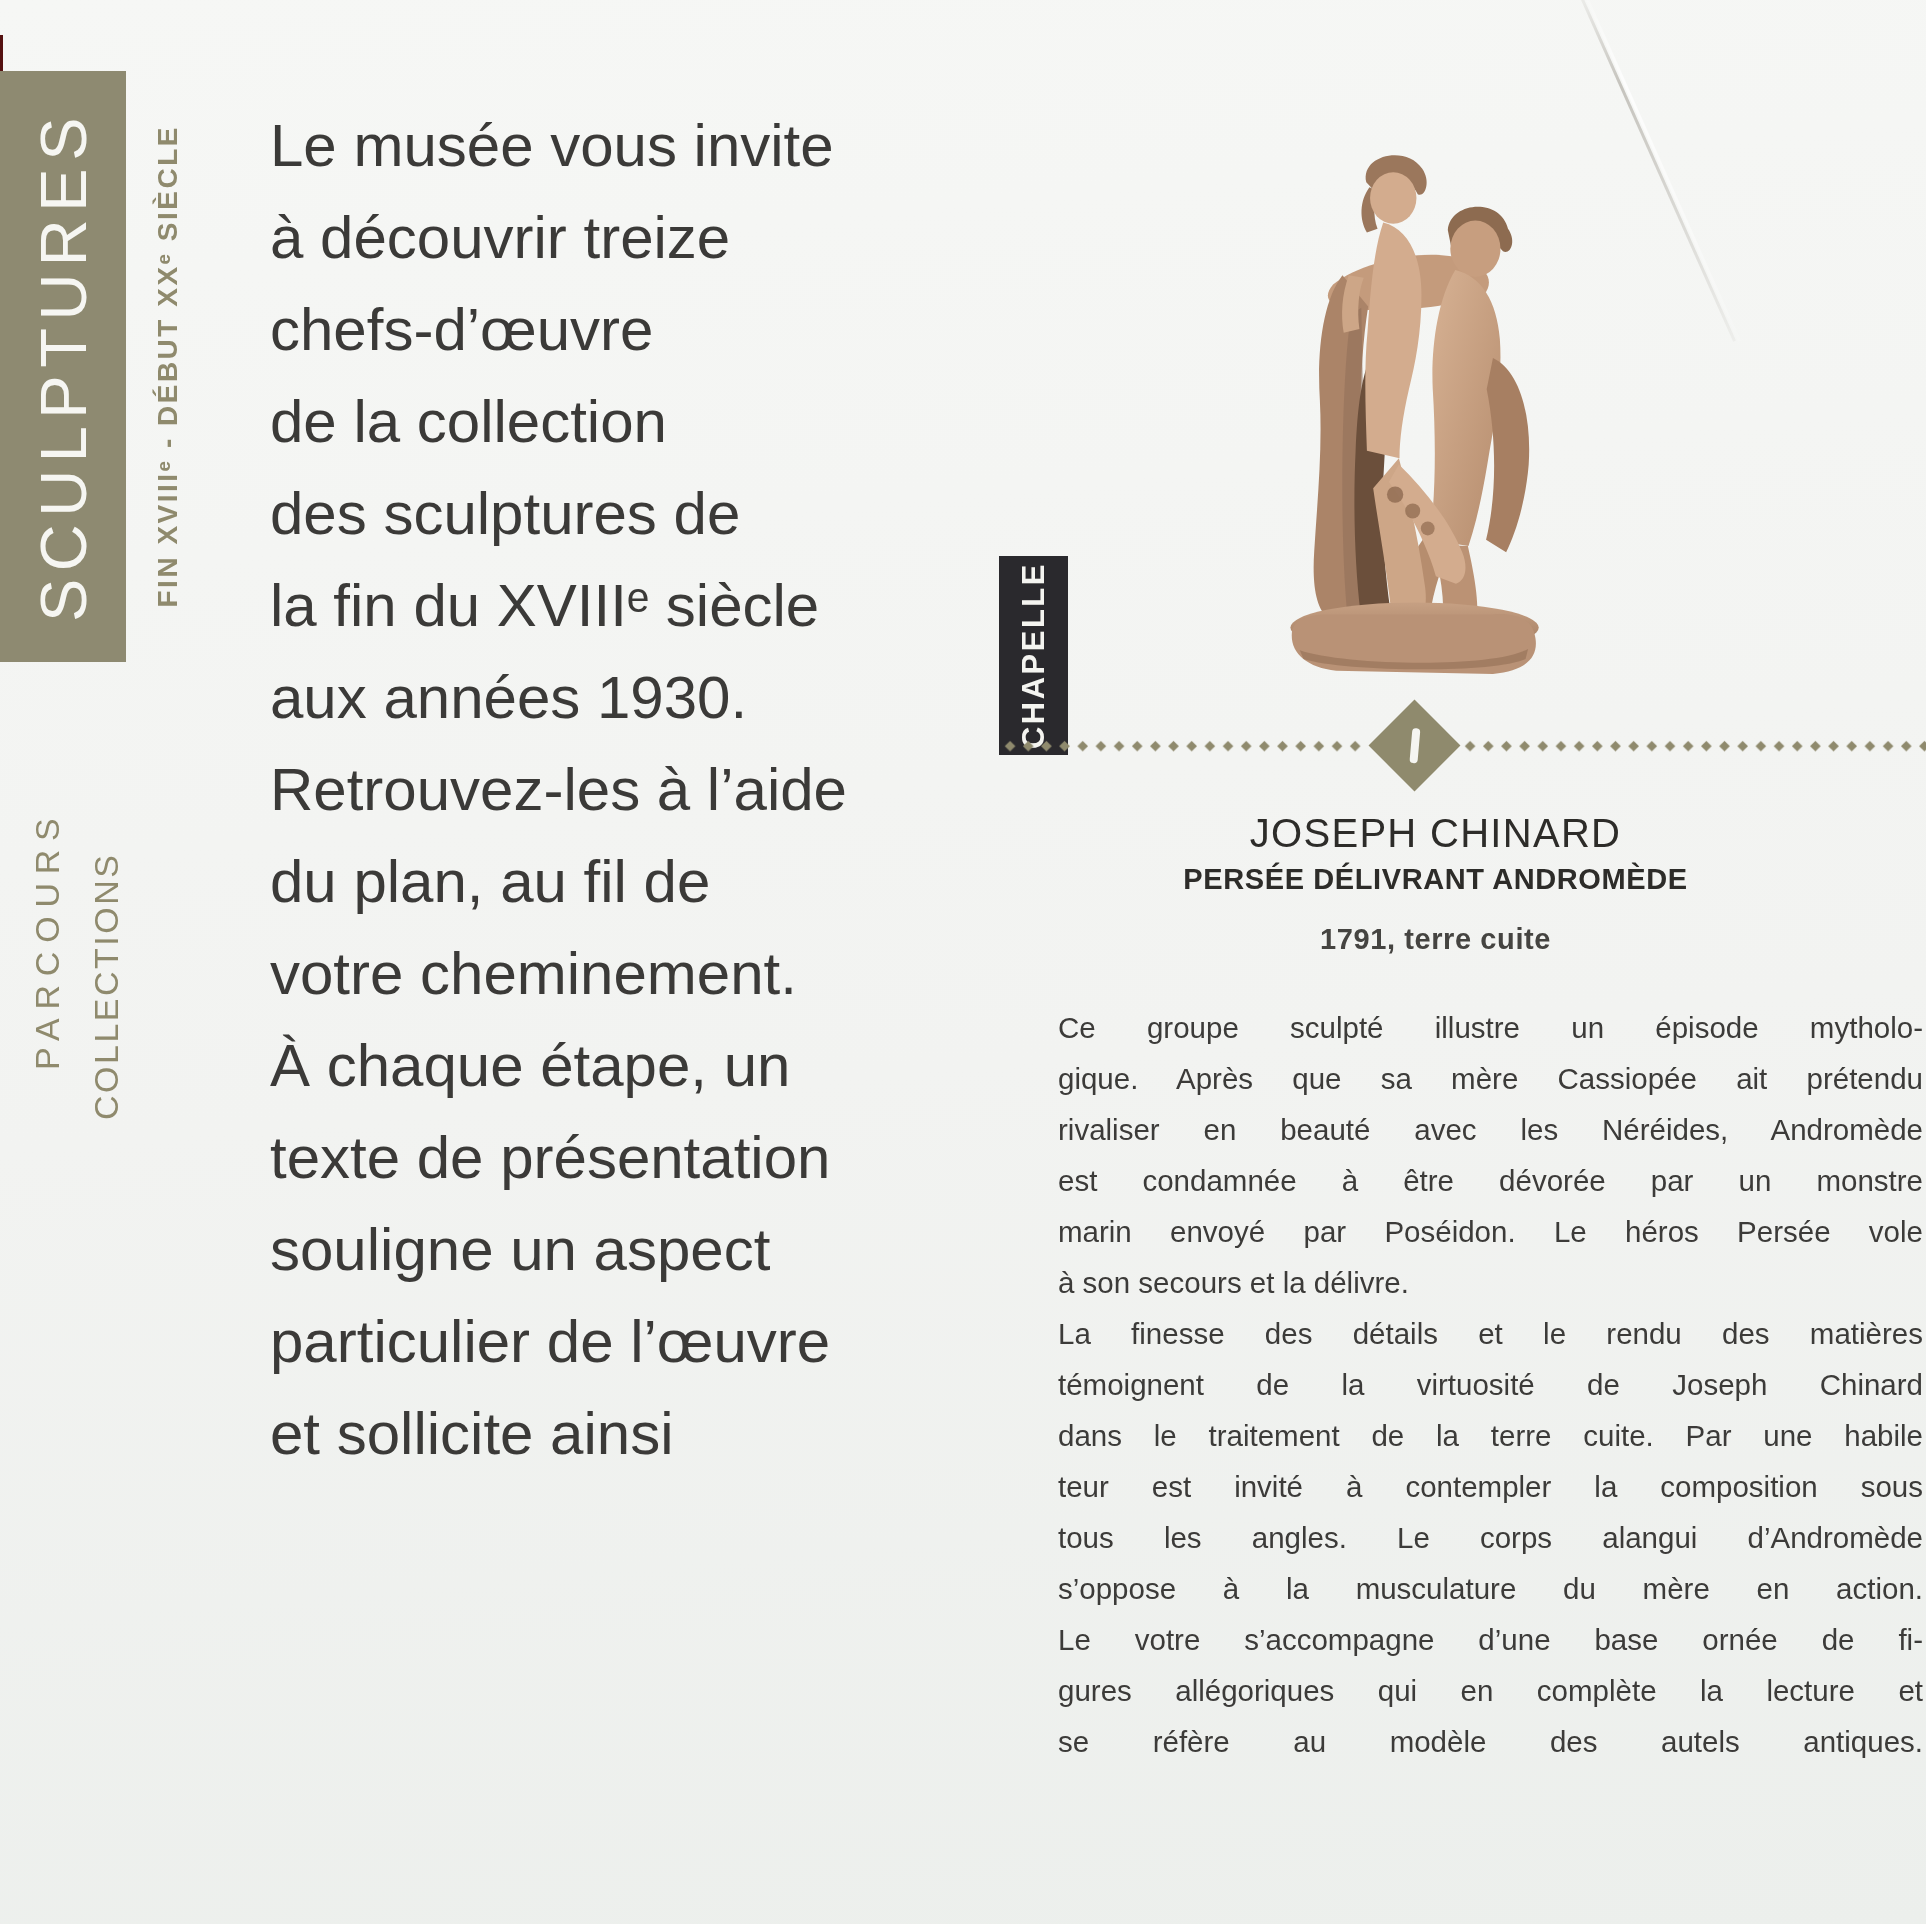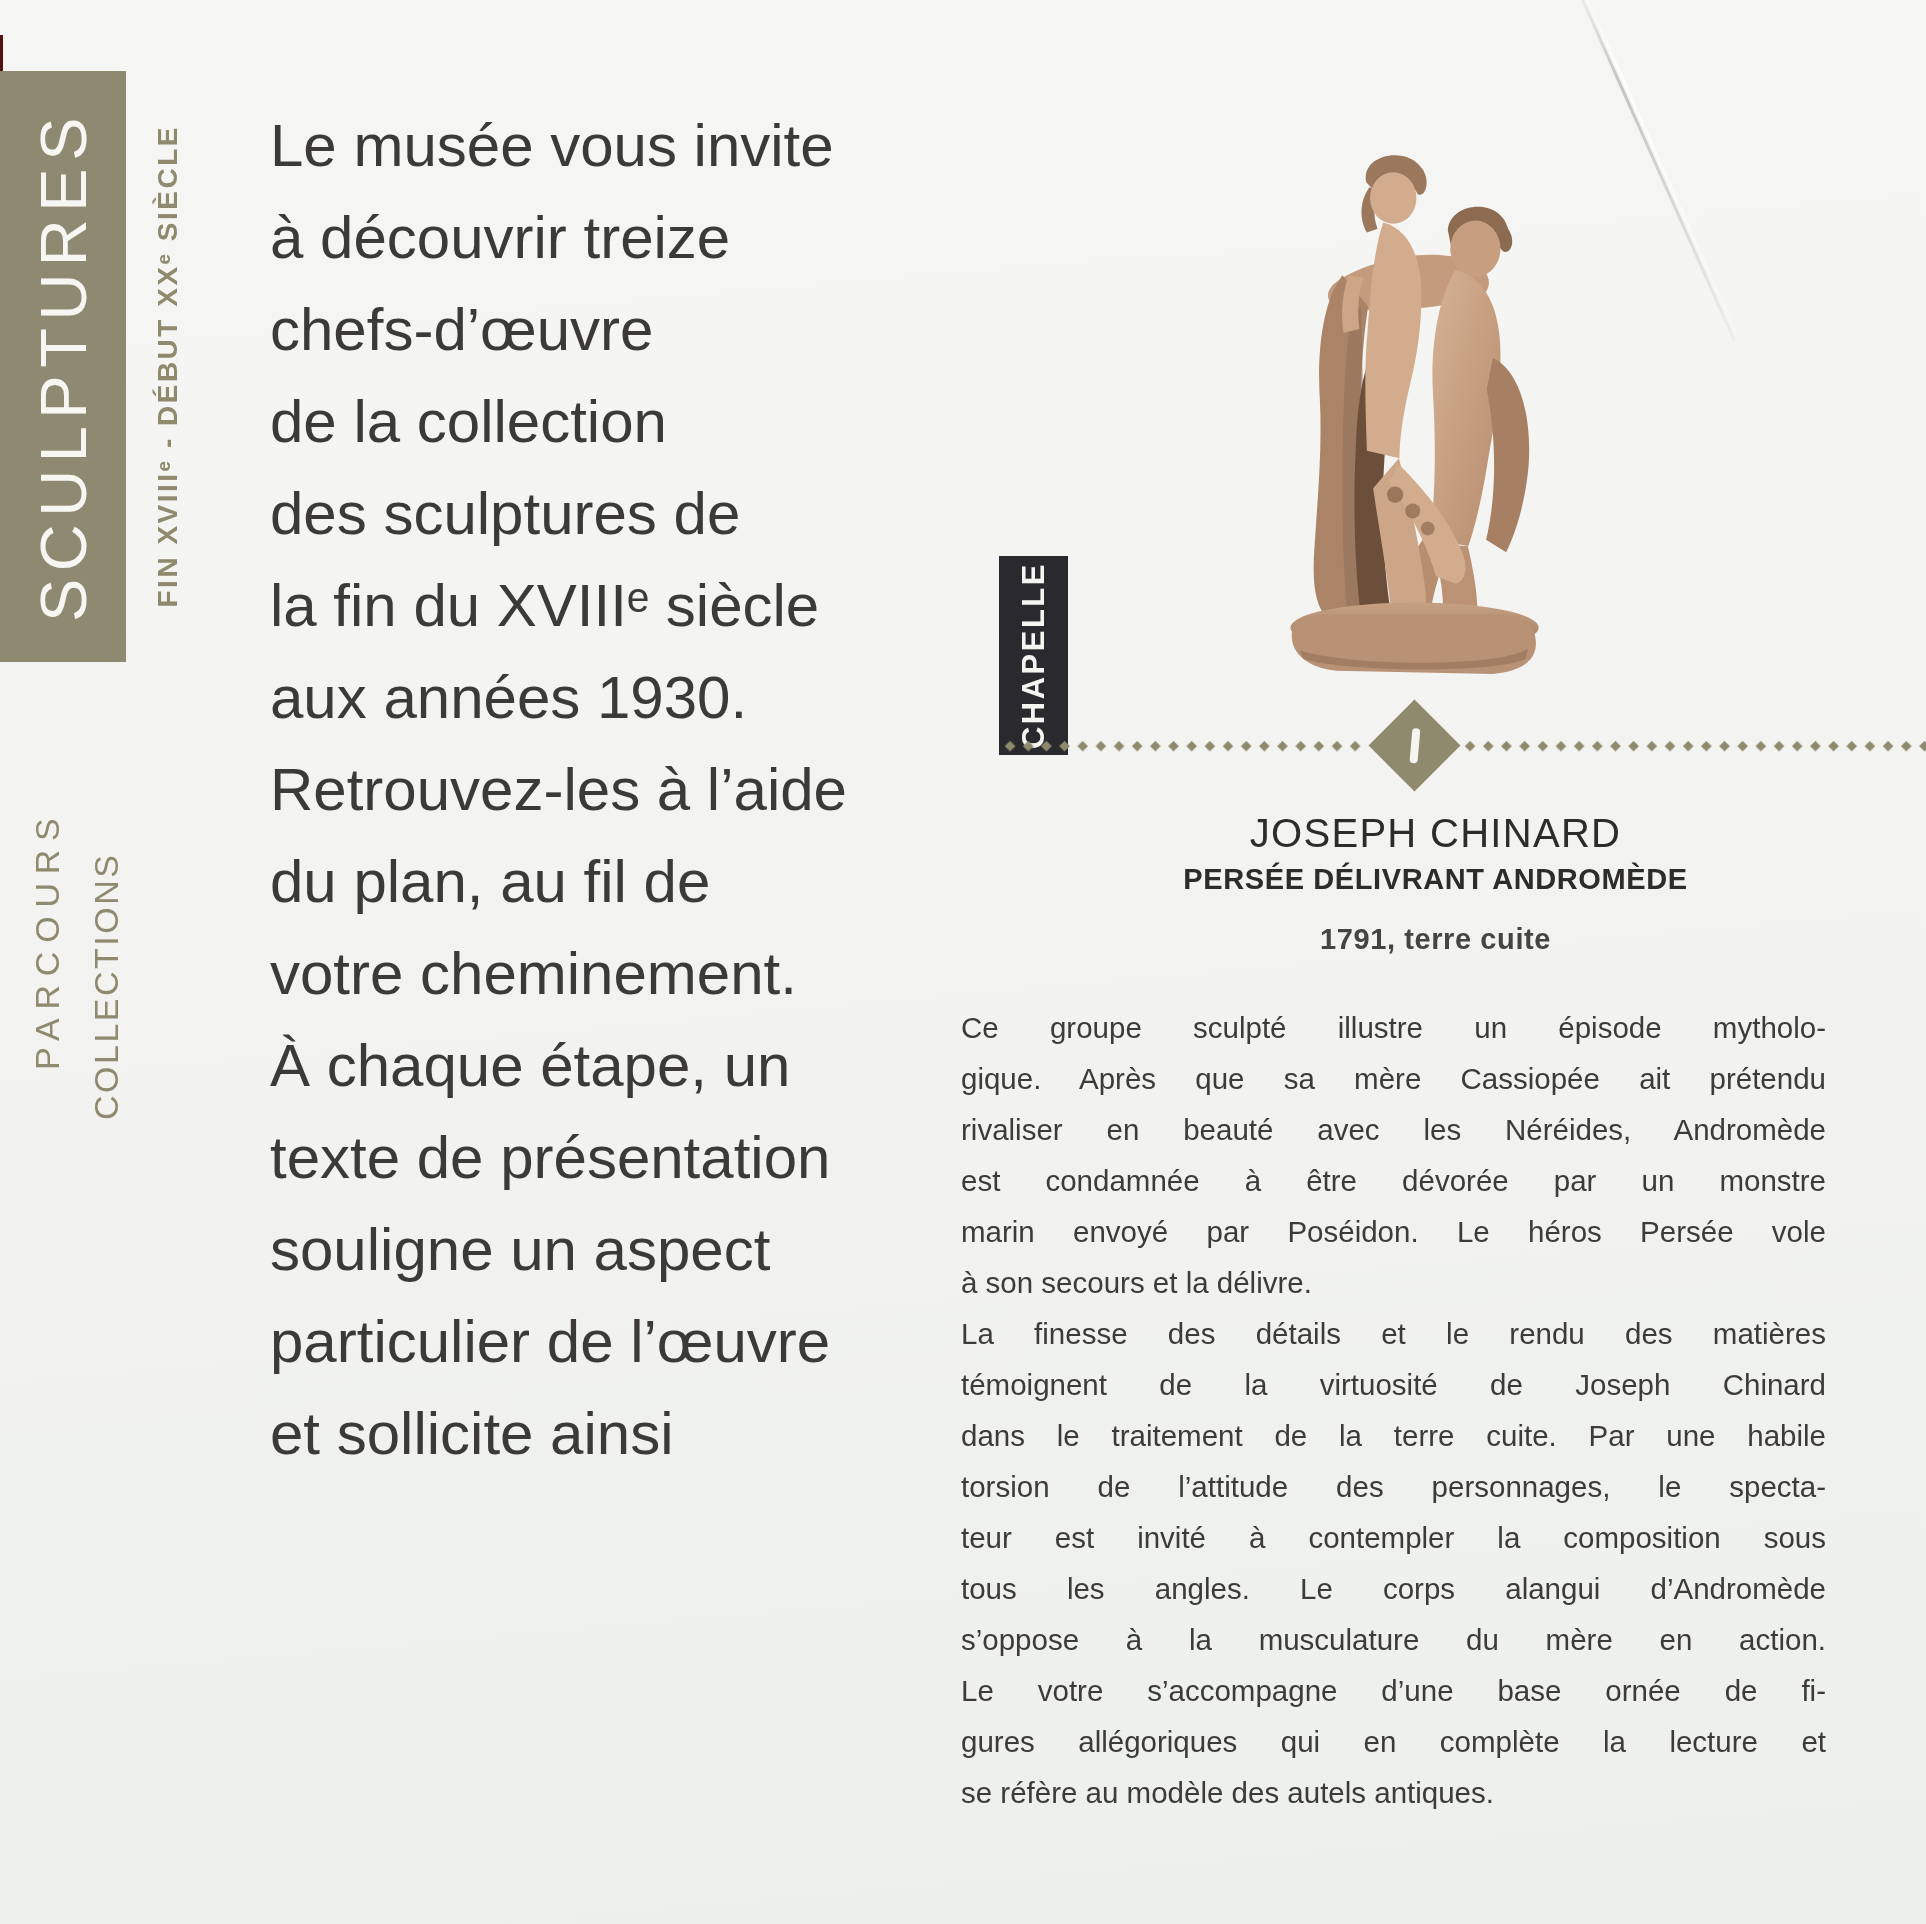--- a/index.html
+++ b/index.html
@@ -80,21 +80,21 @@
     width:7.5px;height:35px;border-radius:3.8px;background:#f5f5f1;transform:rotate(5deg);
     color:transparent;overflow:hidden;font-size:6.3px;
   }
   
   .title-block{position:absolute;left:1003px;top:811px;width:865px;text-align:center;color:var(--title-ink,#2d2c29);}
   .artist{font-size:40px;font-weight:normal;letter-spacing:1.3px;line-height:45px;}
   .artwork-title{font-size:29px;font-weight:bold;letter-spacing:0.6px;line-height:46px;}
   .artwork-details{margin-top:21px;font-size:29px;font-weight:700;color:#454441;letter-spacing:0.6px;}
   
   .description{
-    position:absolute;left:961px;top:1002px;width:865px;
+    position:absolute;left:1058px;top:1002px;width:865px;
     font-size:29.5px;line-height:51px;color:#3c3b39;
   }
   .description .line{text-align:justify;text-align-last:justify;}
   .description .line:nth-child(6),
   .description .line:nth-child(16){text-align-last:left;}
   
   .crease-shadow{
     position:absolute;left:1570px;top:-25px;width:2.5px;height:401px;
     background:linear-gradient(to bottom,rgba(150,145,135,0),rgba(150,145,135,.5) 30%,rgba(150,145,135,.08));
     transform:rotate(-24deg);transform-origin:top center;
@@ -231,21 +231,20 @@
   <div class="description">
       <div class="line">Ce groupe sculpté illustre un épisode mytholo-</div>
       <div class="line">gique. Après que sa mère Cassiopée ait prétendu</div>
       <div class="line">rivaliser en beauté avec les Néréides, Andromède</div>
       <div class="line">est condamnée à être dévorée par un monstre</div>
       <div class="line">marin envoyé par Poséidon. Le héros Persée vole</div>
       <div class="line">à son secours et la délivre.</div>
       <div class="line">La finesse des détails et le rendu des matières</div>
       <div class="line">témoignent de la virtuosité de Joseph Chinard</div>
       <div class="line">dans le traitement de la terre cuite. Par une habile</div>
-      <div class="line">torsion de l’attitude des personnages, le specta-</div>
       <div class="line">teur est invité à contempler la composition sous</div>
       <div class="line">tous les angles. Le corps alangui d’Andromède</div>
       <div class="line">s’oppose à la musculature du mère en action.</div>
       <div class="line">Le votre s’accompagne d’une base ornée de fi-</div>
       <div class="line">gures allégoriques qui en complète la lecture et</div>
       <div class="line">se réfère au modèle des autels antiques.</div>
     </div>
 
   <div class="crease-shadow"></div>
   <div class="crease-light"></div>

